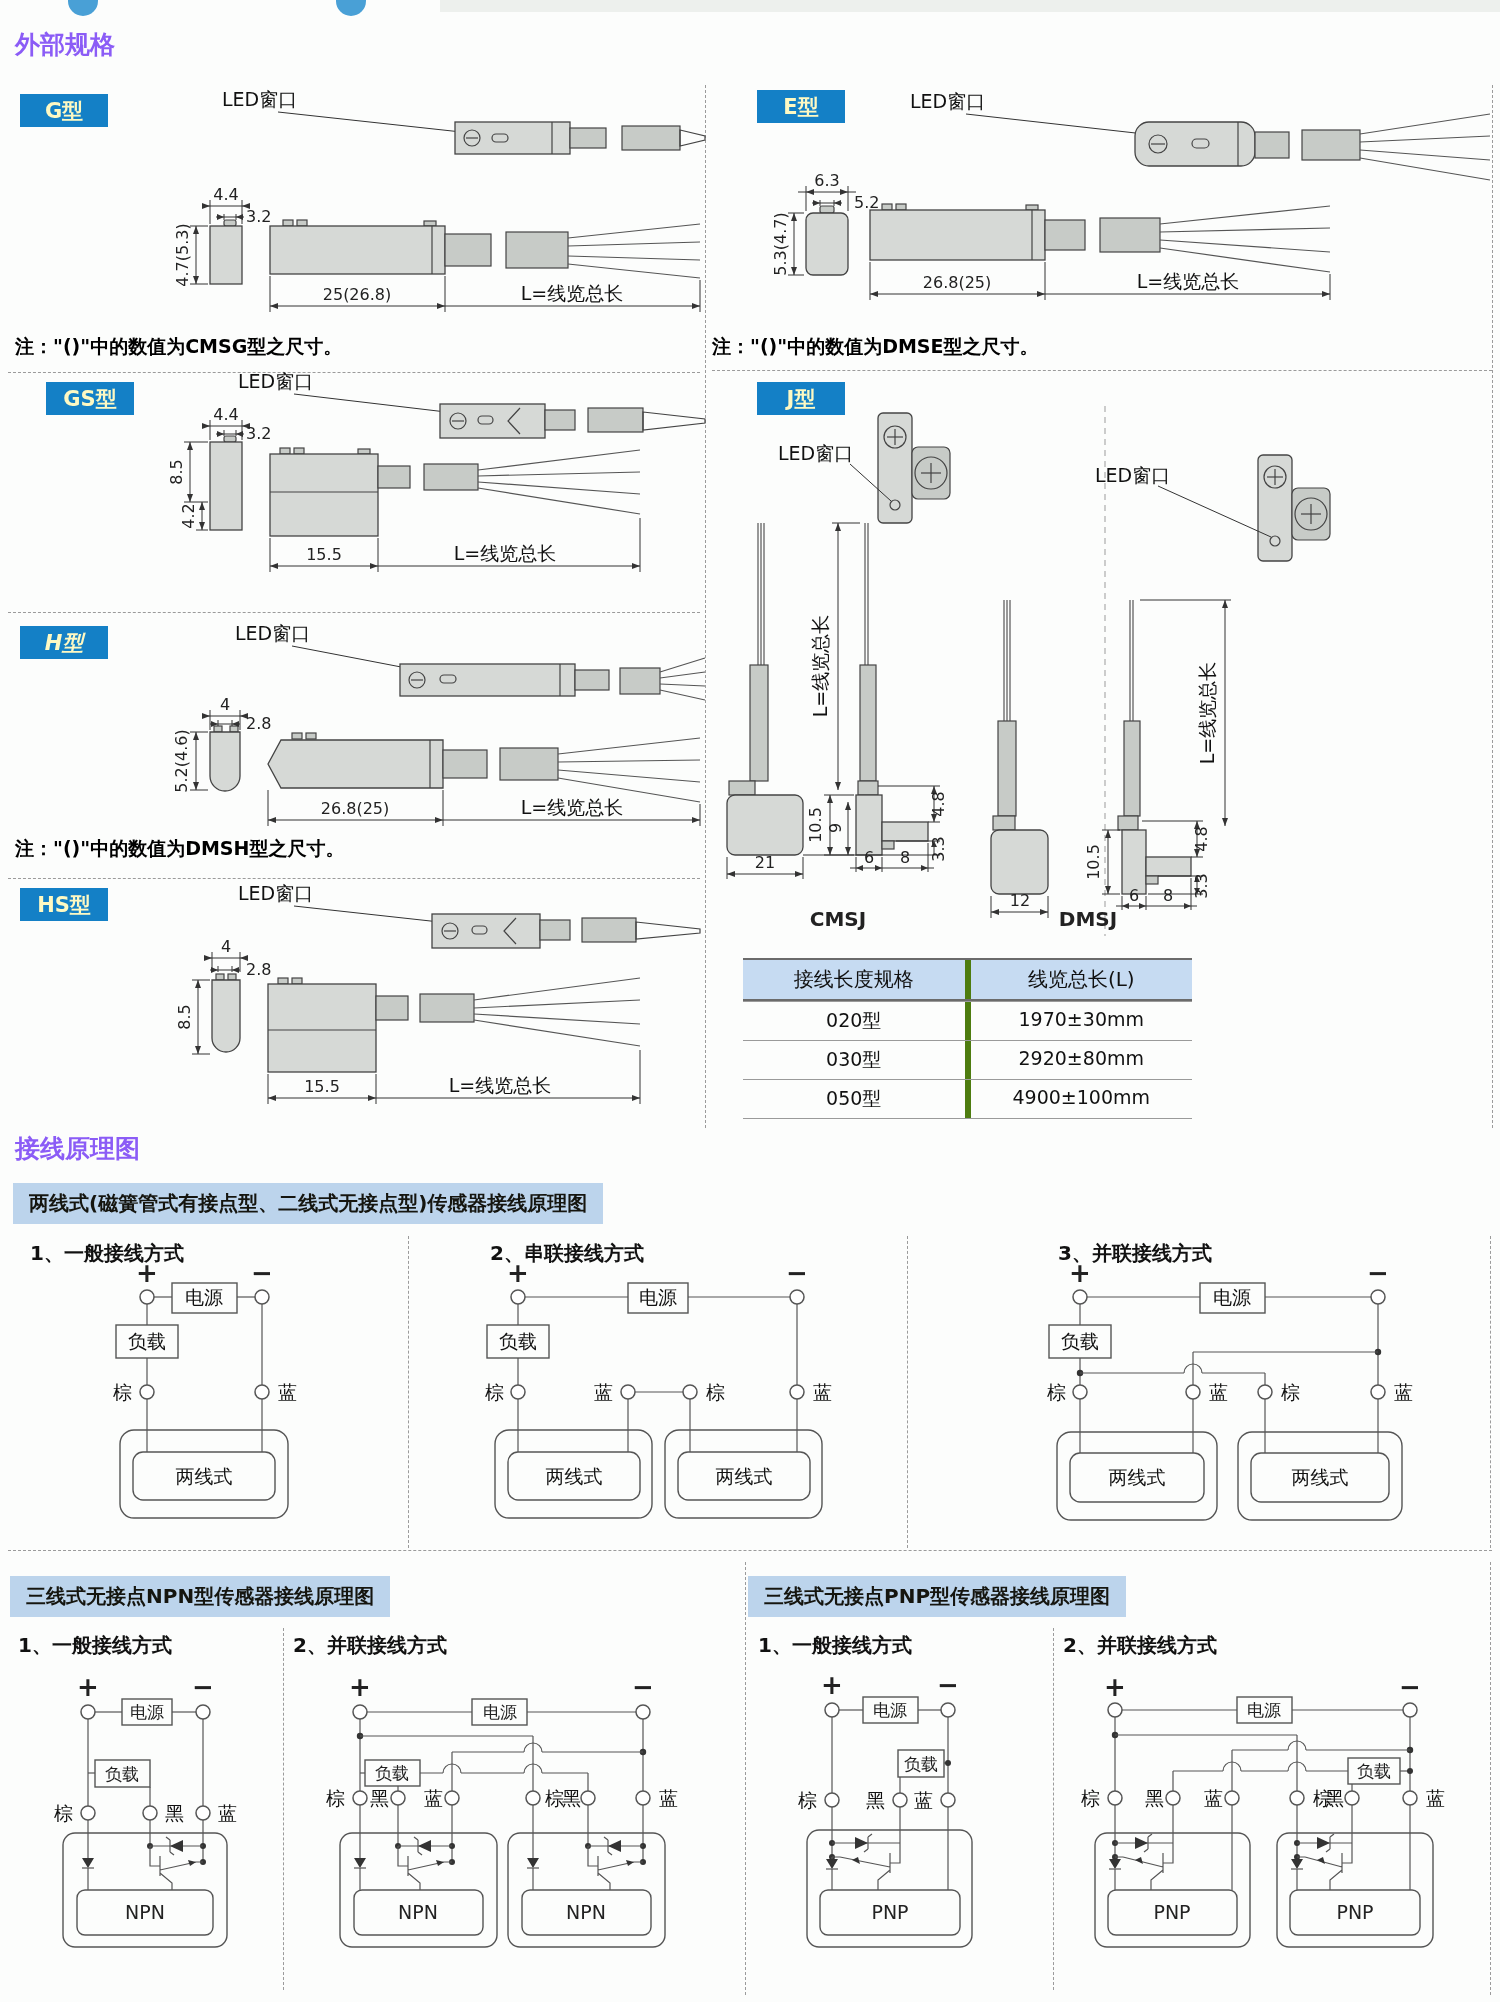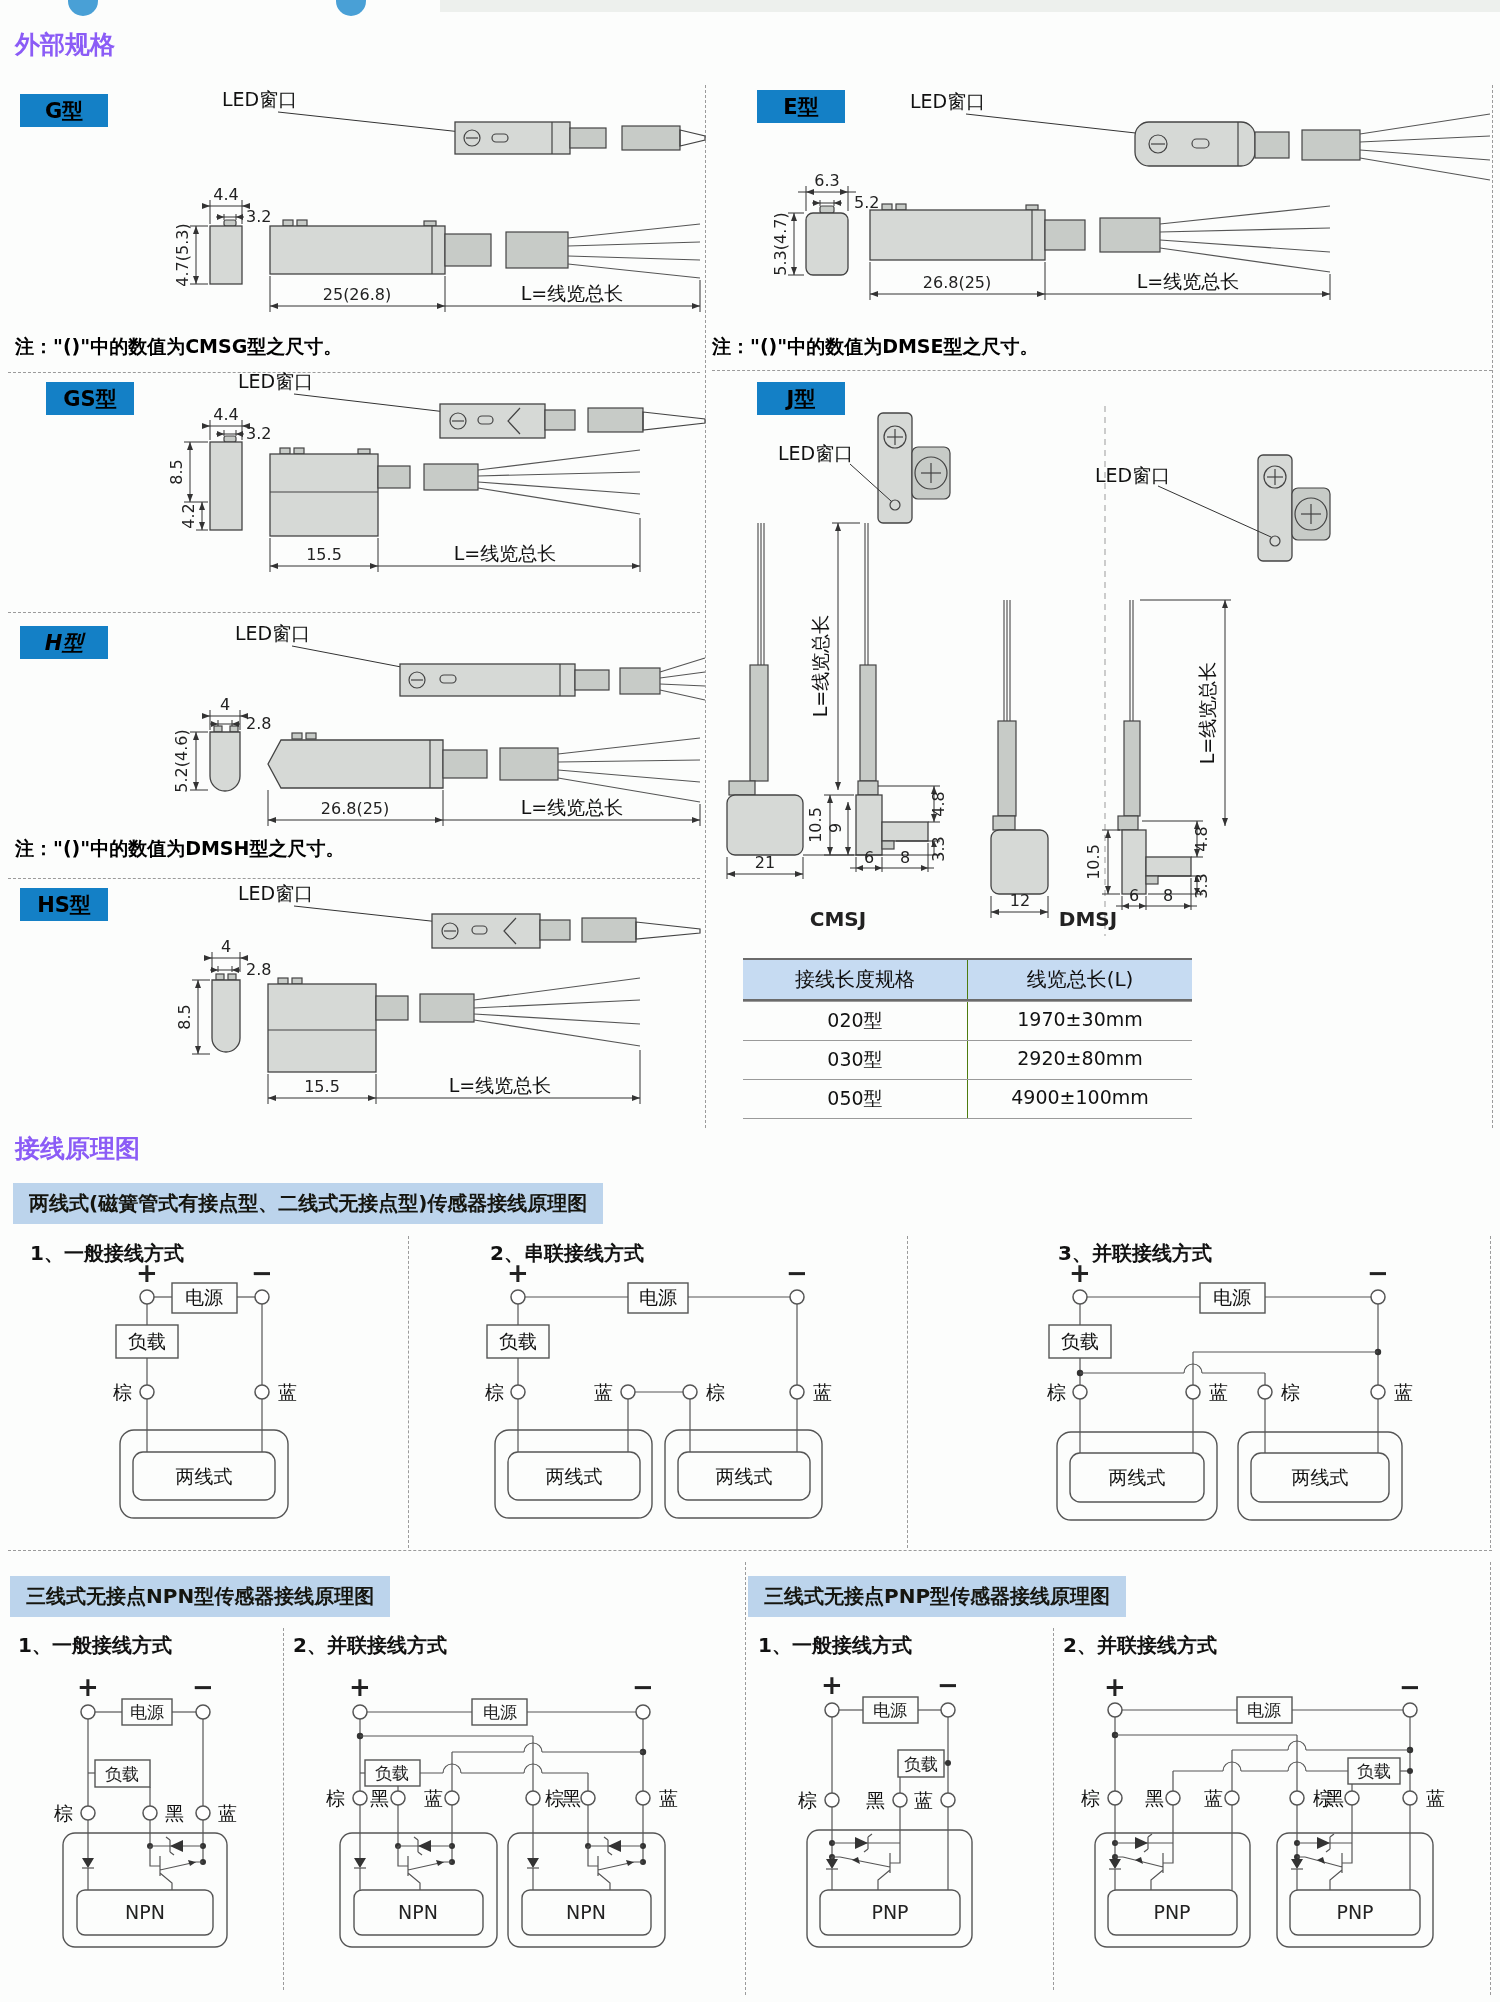--- a/index.html
+++ b/index.html
@@ -1,18 +1,18 @@
 <!DOCTYPE html>
 <html><head>
 <meta charset="utf-8">
 <style>
   html,body{margin:0;padding:0;background:#888;}
   .page{position:relative;width:1500px;height:2002px;background:#fcfdfc;overflow:hidden;
         font-family:"DejaVu Sans","Liberation Sans",sans-serif;color:#111;}
-  .badge{position:absolute;width:88px;height:33px;background:#1480c6;color:#000000;
+  .badge{position:absolute;width:88px;height:33px;background:#1480c6;color:#fef9c3;
          font-weight:bold;font-size:21px;display:flex;align-items:center;justify-content:center;}
   .stitle{position:absolute;font-size:25px;font-weight:bold;color:#8b5cf6;}
   .note{position:absolute;font-size:19px;font-weight:bold;color:#000;}
   .banner{position:absolute;background:#bcd4ec;color:#15150f;font-weight:bold;font-size:20px;
           padding:7px 16px;white-space:nowrap;}
   .mh{position:absolute;font-size:20px;font-weight:bold;white-space:nowrap;}
   .vd{position:absolute;width:0;border-left:1px dashed #9b9b9b;}
   .hd{position:absolute;height:0;border-top:1px dashed #9b9b9b;}
   .topstrip{position:absolute;left:440px;top:0;width:1060px;height:12px;background:#edf0ed;}
   .bluedot{position:absolute;width:30px;height:16px;border-radius:0 0 15px 15px;background:#49a0d6;}
@@ -29,21 +29,21 @@
   .wire{stroke:#555;stroke-width:1.2;fill:none;}
   .term{fill:#fff;stroke:#555;stroke-width:1.5;}
   .bx{fill:none;stroke:#555;stroke-width:1.4;}
   .ar{fill:#333;stroke:none;}
   .dot{fill:#333;stroke:none;}
   
   .ctable{position:absolute;left:743px;top:958px;width:449px;border-top:2px solid #6b6b6b;
           border-bottom:1px solid #9a9a9a;font-size:19px;}
   .ctable .tr{display:flex;border-top:1px solid #9a9a9a;}
   .ctable .tr.th{background:#c6dbf2;border-top:none;border-bottom:2px solid #6b6b6b;font-size:20px;}
-  .ctable .td{flex:1;text-align:center;padding:6px 0;border-left:1px solid #4d7c0f;}
+  .ctable .td{flex:1;text-align:center;padding:6px 0;border-left:6px solid #4d7c0f;}
   .ctable .td:first-child{border-left:none;}
 </style>
 </head>
 <body>
 
 <div class="page">
 
   <div class="topstrip"></div>
   <div class="bluedot" style="left:68px;top:0;"></div>
   <div class="bluedot" style="left:336px;top:0;"></div>

